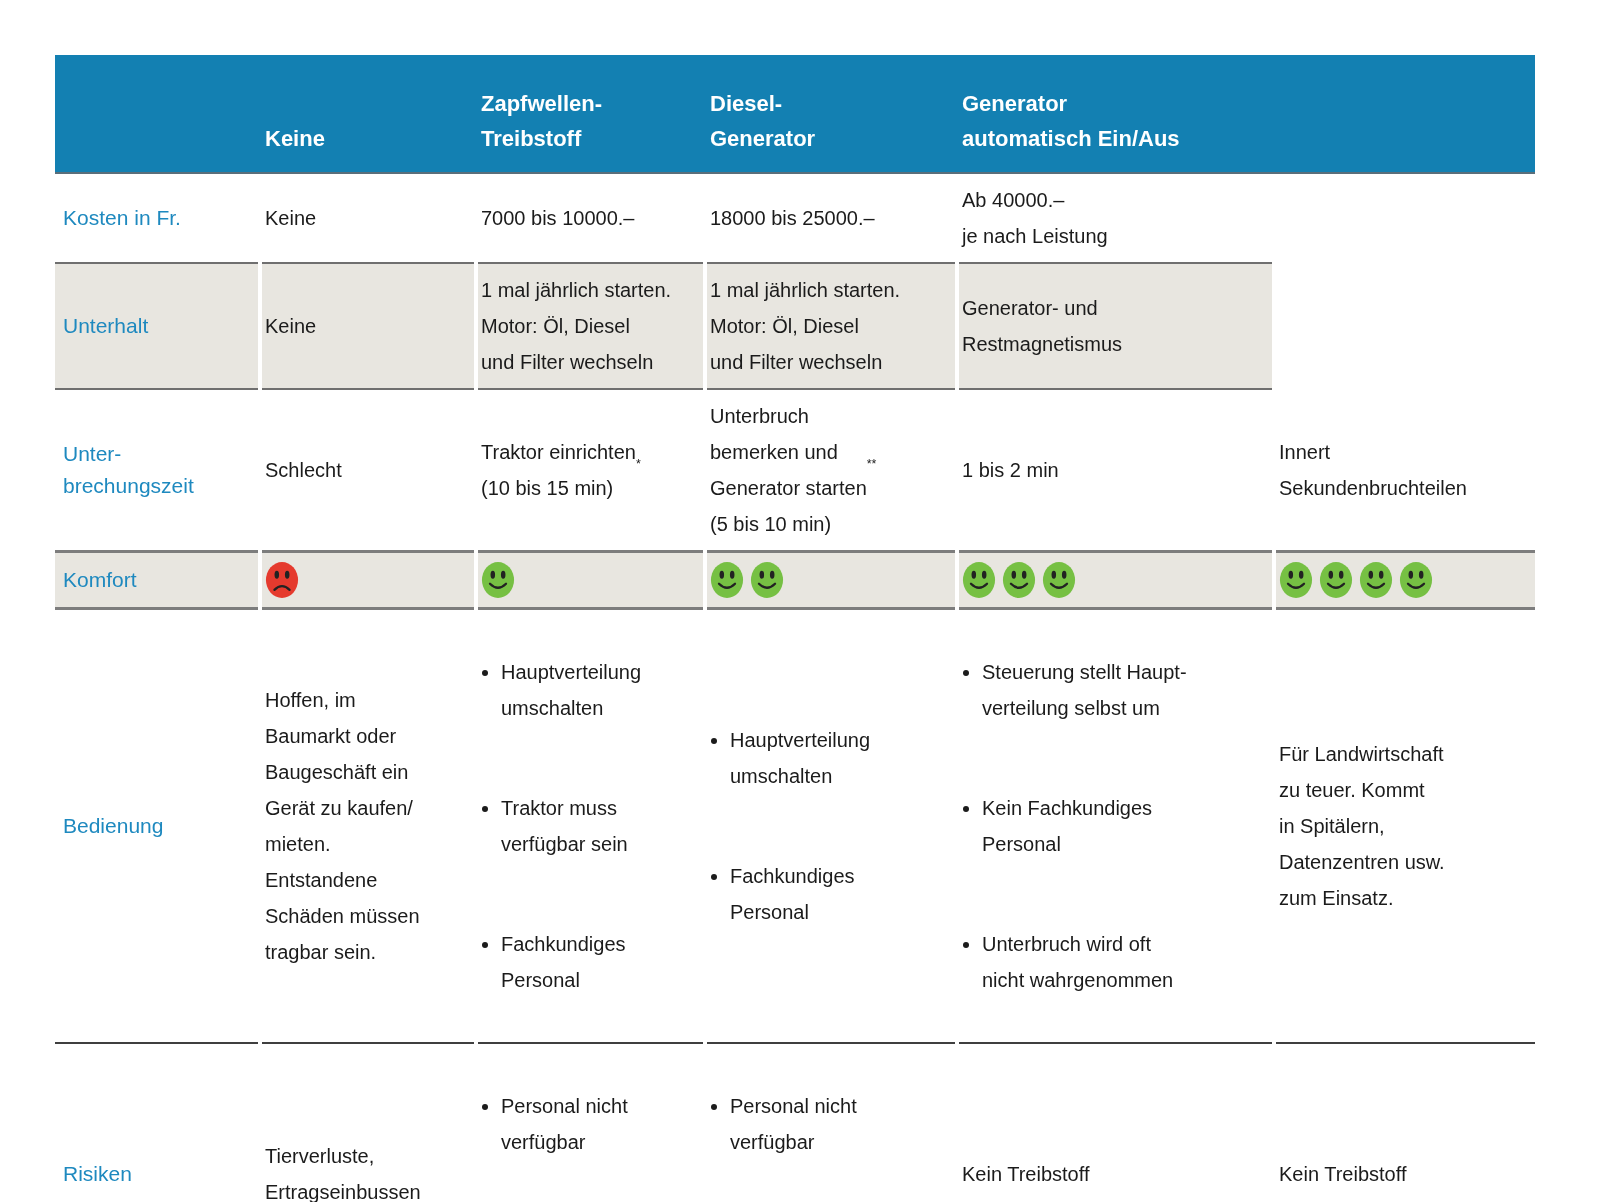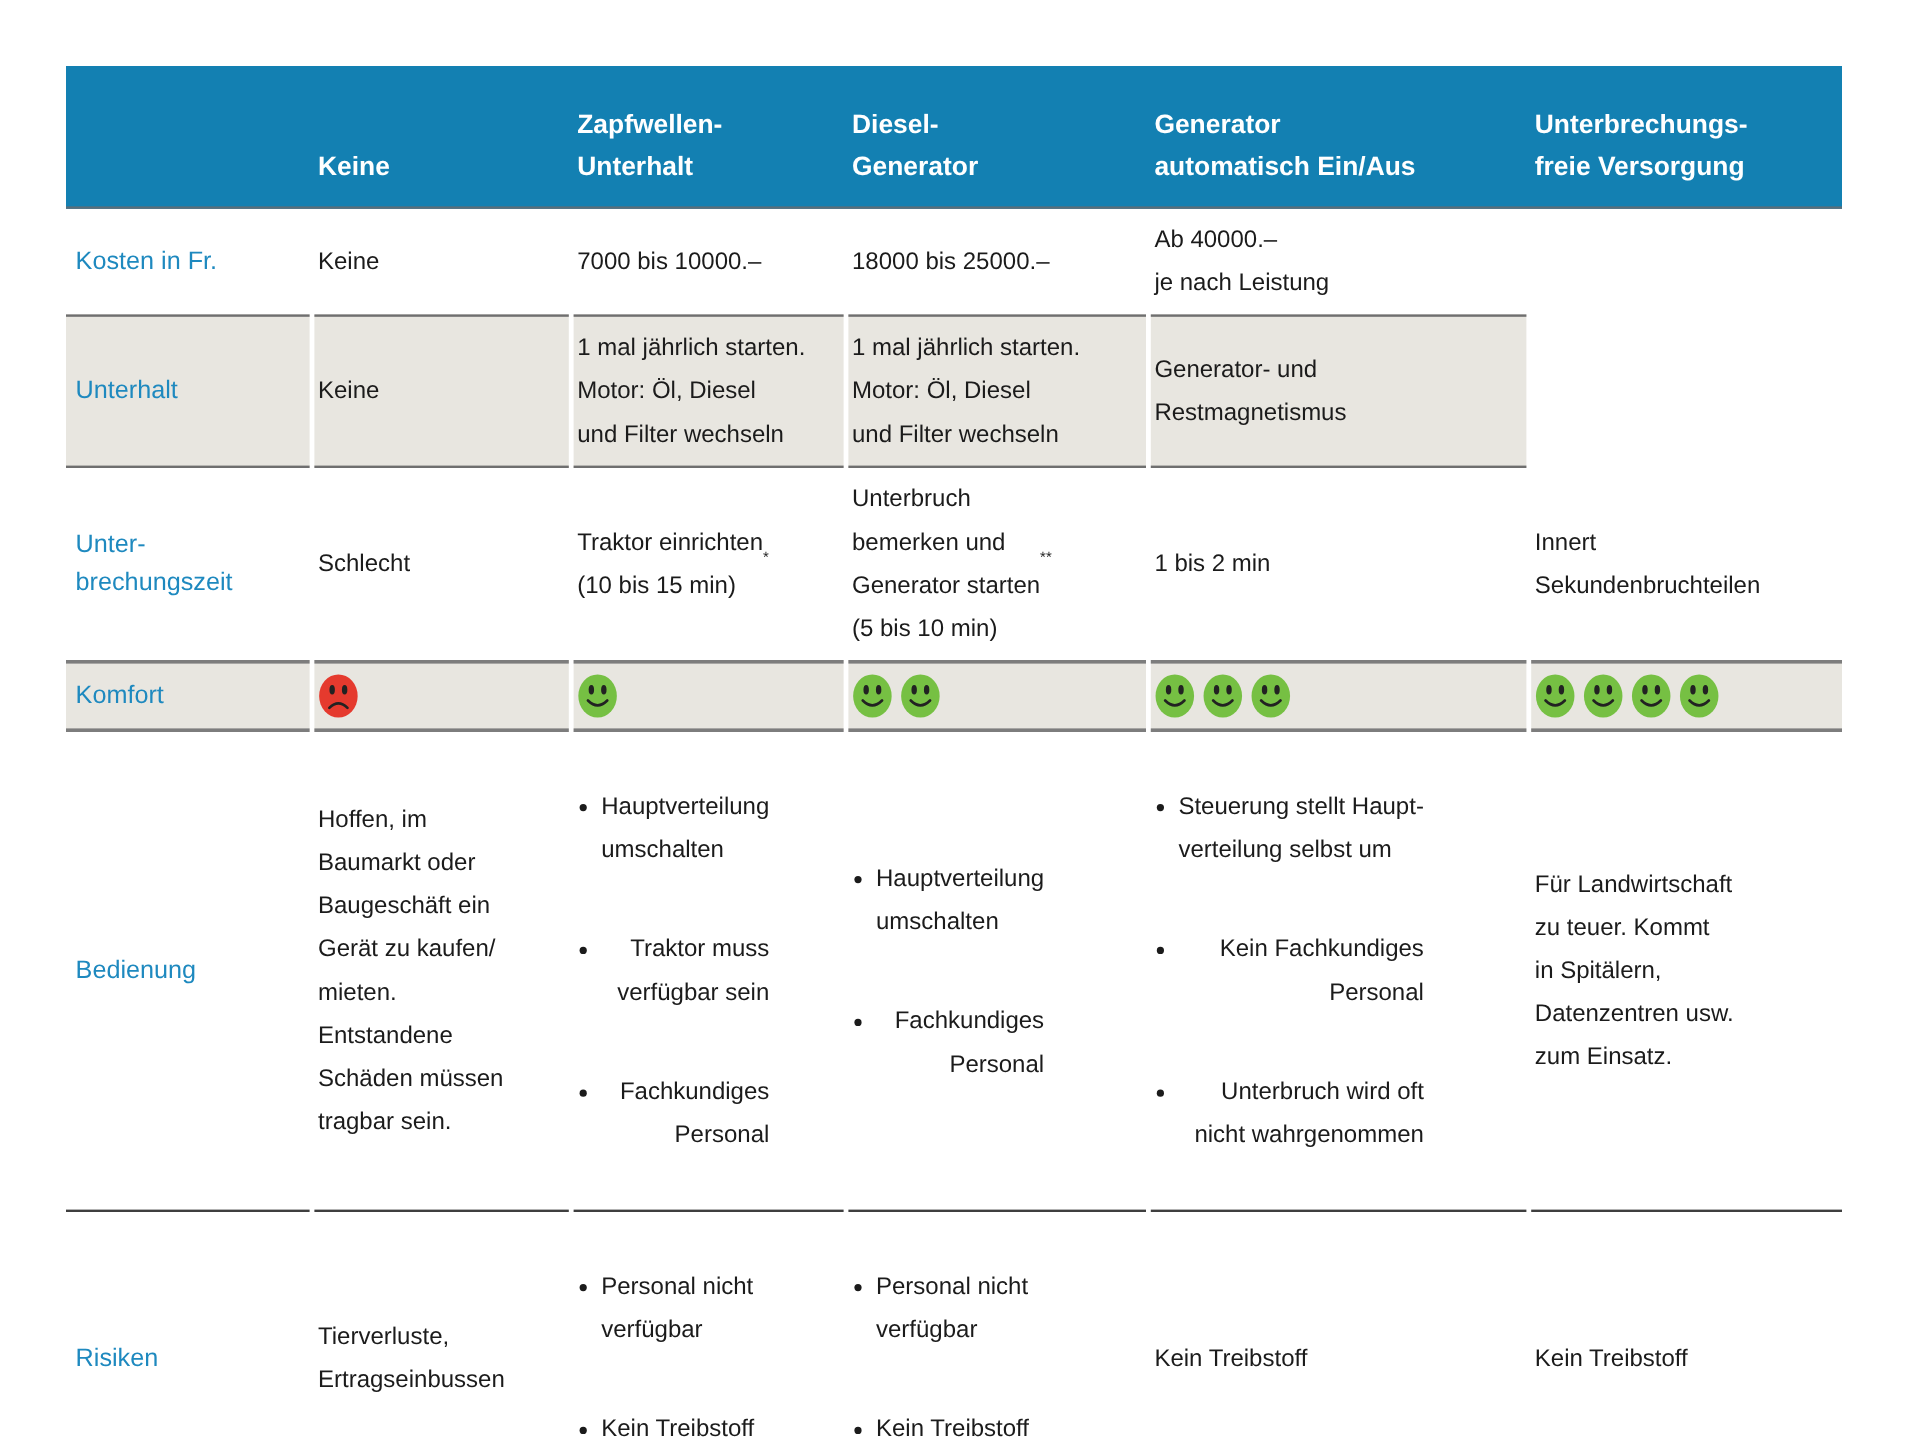--- a/index.html
+++ b/index.html
@@ -49,44 +49,42 @@
   .r-komfort{min-height:57px;}
   .r-komfort .cell{background:var(--row-gray,#e8e6e0);border-top:3px solid #7d7d7d;border-bottom:3px solid #7d7d7d;}
   .r-bedienung{min-height:303px;}
   .r-bedienung .cell{border-bottom:2px solid #3f3f3f;}
   .r-risiken{min-height:130px;}
   .r-risiken .cell{border-bottom:2px solid #3f3f3f;}
 
   
   ul.bullets{margin:0;padding:0 0 0 20px;list-style:disc outside;}
   ul.bullets li{white-space:pre-line;line-height:36px;}
-  ul.bullets li + li{margin-top:11px;text-align:right;}
+  ul.bullets li + li{margin-top:28px;}
 
   
   sup.fn{font-size:62%;position:relative;top:-0.45em;line-height:0;}
 
   
   .face{width:34px;height:38px;margin-right:6px;flex:0 0 auto;}
 </style>
 </head>
 <body>
 
 <div class="page">
 
   <div class="row r-head">
     <div class="cell"></div>
     <div class="cell">Keine</div>
     <div class="cell">Zapfwellen-
-Unterhalt</div>
+Treibstoff</div>
     <div class="cell">Diesel-
 Generator</div>
     <div class="cell">Generator
 automatisch Ein/Aus</div>
-    <div class="cell">Unterbrechungs-
-freie Versorgung</div>
   </div>
 
   <div class="row r-kosten">
     <div class="cell label-cell">Kosten in Fr.</div>
     <div class="cell">Keine</div>
     <div class="cell">7000 bis 10000.–</div>
     <div class="cell">18000 bis 25000.–</div>
     <div class="cell">Ab 40000.–
 je nach Leistung</div>
   </div>

